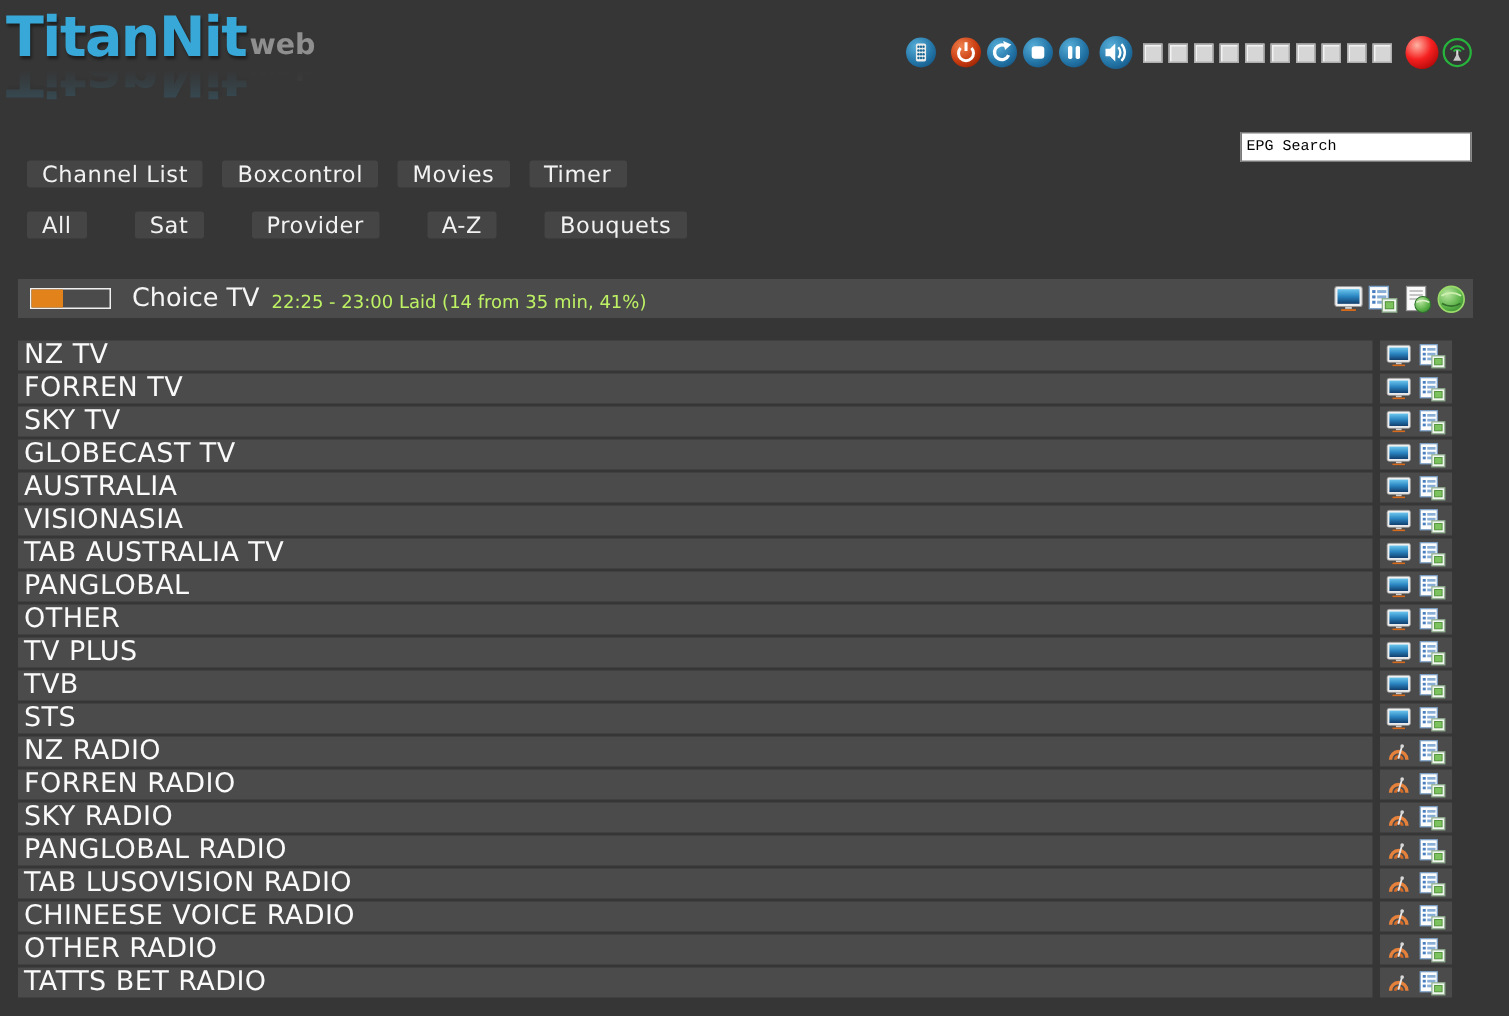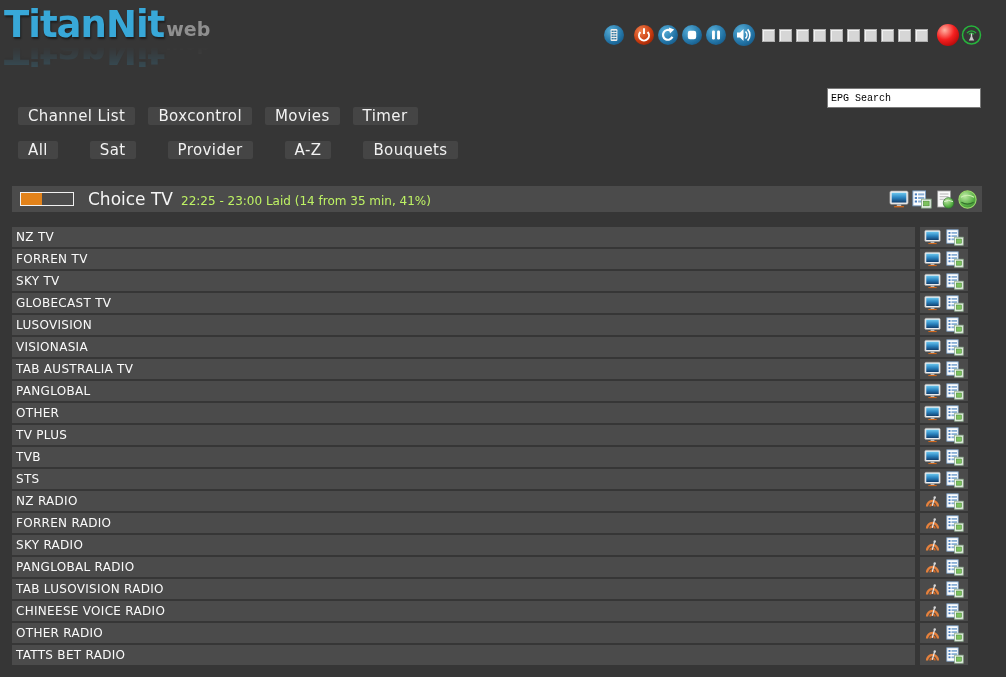--- a/index.html
+++ b/index.html
@@ -41,21 +41,21 @@
   .progress{width:52px;height:12px;border:1px solid #f0f0f0;margin-left:8px;background:#4b4b4b;flex:0 0 auto}
   .progress-fill{height:100%;background:#e2821a}
   .np-channel{font-size:17px;color:#f5f5f5;margin-left:14px;white-space:nowrap}
   .np-epg{font-size:12px;color:#bef264;margin-left:8px;margin-top:3px;white-space:nowrap}
   .bar-icons{margin-left:auto;display:flex;align-items:center;gap:3px;margin-right:5px}
   .bar-icons .icon{cursor:pointer}
   
   .channel-list{position:absolute;left:12px;top:227px}
   .list-row{display:flex;height:20px;margin-bottom:2px}
   .row-main{width:903px;box-sizing:border-box;background:#4b4b4b;color:#fafafa;
-    font-size:12px;letter-spacing:.3px;line-height:20px;padding-left:4px;cursor:pointer;
+    font-size:18px;letter-spacing:.3px;line-height:20px;padding-left:4px;cursor:pointer;
     overflow:hidden;white-space:nowrap}
   .row-icons{width:48px;background:#4b4b4b;margin-left:5px;display:flex;align-items:center;
     justify-content:center;gap:5px}
   .row-icons .icon{cursor:pointer;display:block}
   .icon svg{display:block}
   .defs-holder{position:absolute;width:0;height:0;overflow:hidden}
 </style>
 </head>
 <body>
 
@@ -338,21 +338,21 @@
             <rect x="5.5" y="6.2" width="5.5" height="1.8" fill="#88aed6"></rect>
           <rect x="2.5" y="9.4" width="2" height="1.8" fill="#4a7fc0"></rect>
             <rect x="5.5" y="9.4" width="5.5" height="1.8" fill="#88aed6"></rect>
           <rect x="8.6" y="8.2" width="8.6" height="8" fill="#eef6ee" stroke="#8fae8f" stroke-width="0.8"></rect>
           <rect x="10.4" y="10" width="5" height="4.2" fill="#7cc25e" stroke="#4e8f37" stroke-width="0.6"></rect>
         </svg>
       </span>
     </div>
   </div>
     <div class="list-row tv" data-name="channel-row">
-    <div class="row-main" data-name="channel-name">LUSOVISION</div>
+    <div class="row-main" data-name="channel-name">AUSTRALIA</div>
     <div class="row-icons" data-name="channel-row-actions">
       <span class="icon" data-name="tv-icon">
         <svg width="17" height="16" viewBox="0 0 18 16">
           <rect x="0.8" y="0.8" width="16.4" height="12" rx="1.4" fill="#f0f0f0" stroke="#9a9a9a" stroke-width="0.6"></rect>
           <rect x="2.4" y="2.4" width="13.2" height="8.8" fill="url(#g-screen)"></rect>
           <rect x="7" y="13" width="4" height="1.2" fill="#cfcfcf"></rect>
           <rect x="4.6" y="14.4" width="8.8" height="1.1" fill="#d86a1a"></rect>
         </svg>
       </span>
 

